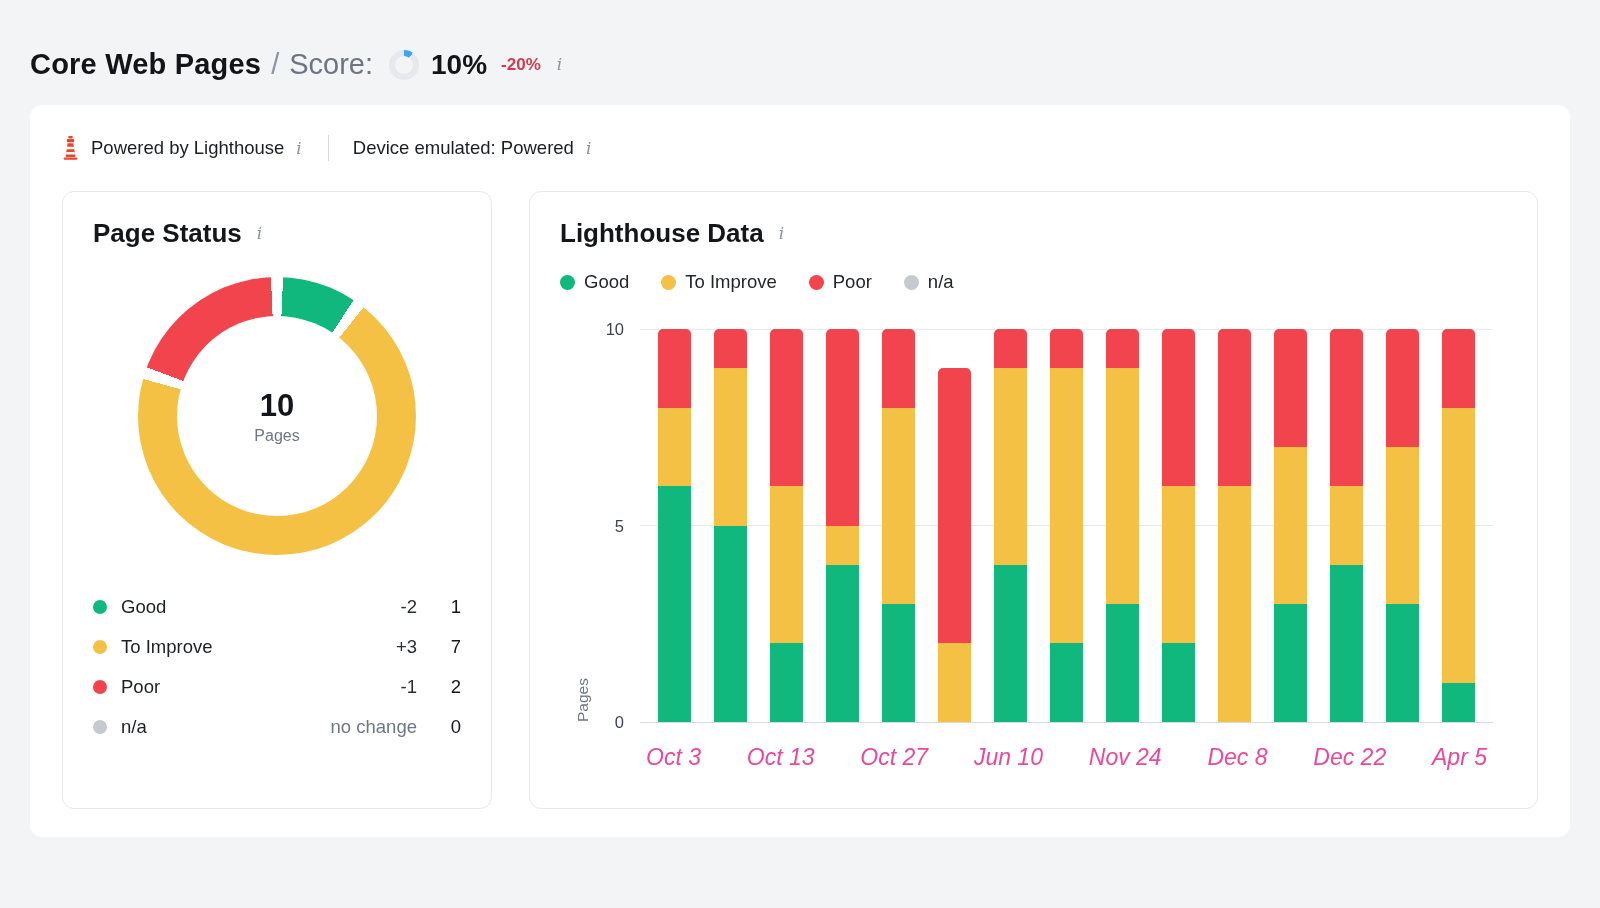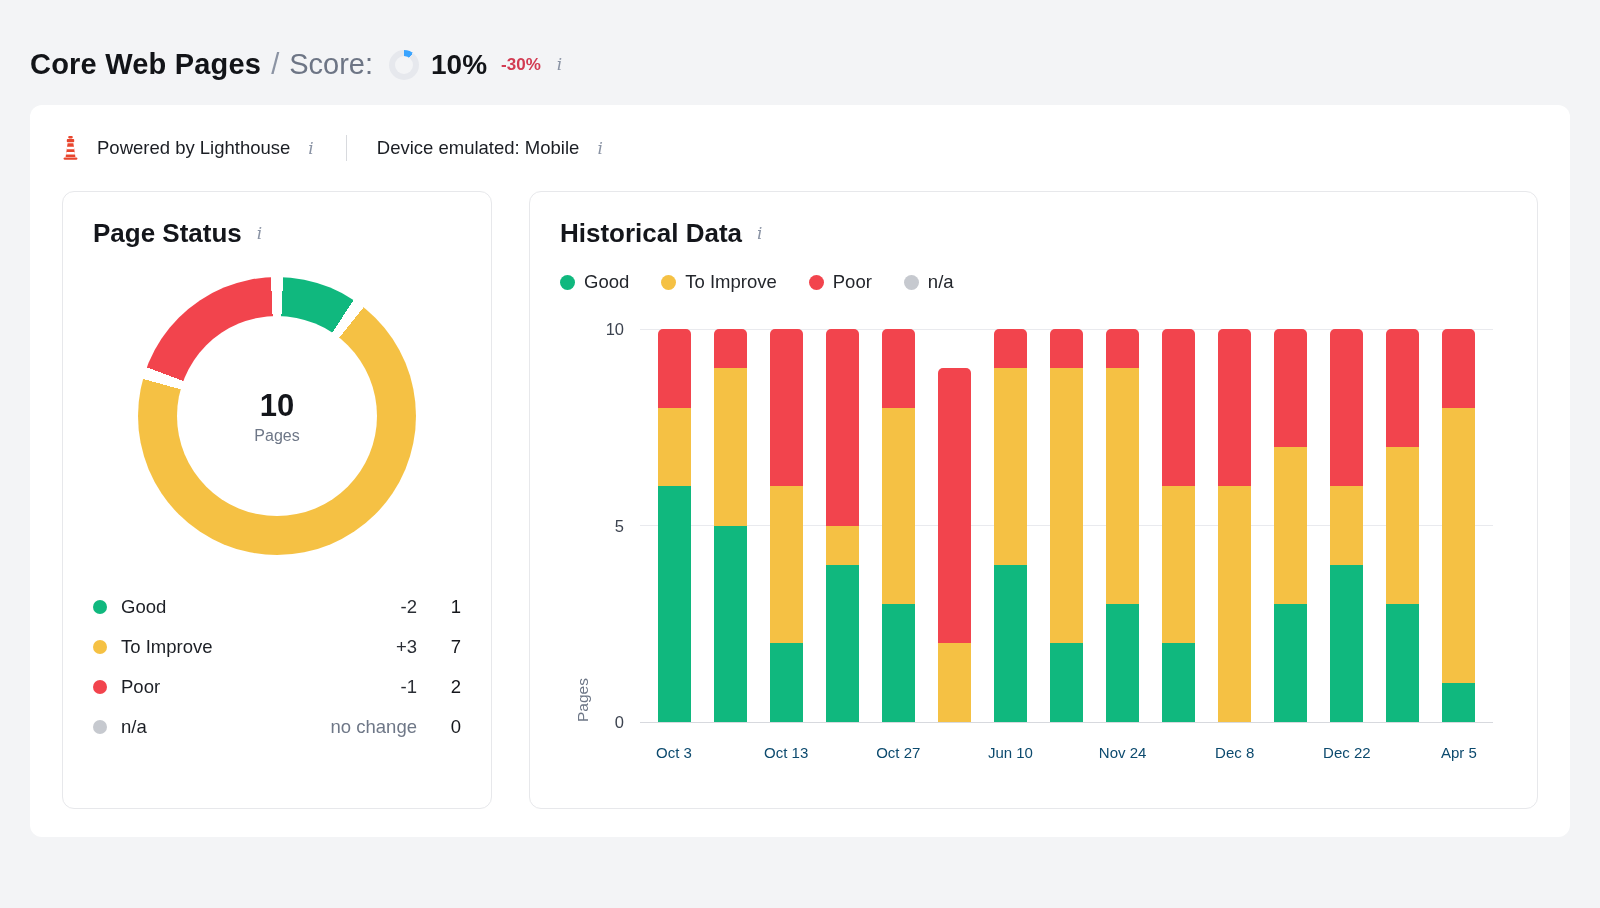--- a/index.html
+++ b/index.html
@@ -34,21 +34,21 @@
     font-family:"DejaVu Serif", serif; font-style:italic;
     color:#8a93a4; font-size:17px; line-height:1; padding:0 2px; cursor:pointer;
   }
   .title-row .info-i { margin-left:4px; }
 
   
   .main-card {
     background:#fff; border-radius:12px; margin-top:24px;
     padding:30px 32px 24px; height:732px;
   }
-  .lh-row { display:flex; align-items:center; gap:16px; font-size:18.5px; color:#1b1e24; }
+  .lh-row { display:flex; align-items:center; gap:10px; font-size:18.5px; color:#1b1e24; }
   .lh-row .vdiv { width:1px; height:26px; background:#d8dade; margin:0 14px; }
   .lh-icon { flex:none; margin-right:2px; }
 
   .cards-row { display:flex; gap:37px; margin-top:30px; align-items:stretch; }
   .card { border:1px solid #e7e8eb; border-radius:12px; background:#fff; padding:26px 30px; }
   .card-title-row { display:flex; align-items:center; gap:13px; }
   .card-title { margin:0; font-size:26px; font-weight:700; color:#14161b; }
 
   
   .page-status-card { width:430px; flex:none; height:618px; }
@@ -100,56 +100,56 @@
     display:flex; flex-direction:column;
     border-radius:5px 5px 0 0; overflow:hidden; cursor:pointer;
   }
   .seg { width:100%; }
   .xlabels {
     display:grid; grid-template-columns:repeat(15, 1fr);
     padding:0 6px; margin-top:22px;
   }
   .xlabel {
     justify-self:center; width:max-content; white-space:nowrap;
-    font-size:15px; color:#0c4a6e;
+    font-size:23px; color:#ec4899;font-style:italic;
   }
 </style>
 </head>
 <body>
 
 <div class="page">
 
 
   <div class="title-row">
     <h1 class="page-title">Core Web Pages</h1>
     <span class="title-sep">/</span>
     <span class="score-label">Score:</span>
     <span class="score-donut" style="background: conic-gradient(rgb(58, 164, 255) 0%, rgb(58, 164, 255) 10%, rgb(230, 232, 237) 10%, rgb(230, 232, 237) 100%);">
         <span class="hole"></span>
       </span>
     <span class="score-value">10%</span>
-    <span class="score-delta">-30%</span>
+    <span class="score-delta">-20%</span>
     <span class="info-i">i</span>
   </div>
 
   <div class="main-card">
 
     <div class="lh-row">
       <svg class="lh-icon" width="17" height="24" viewBox="0 0 17 24">
         <rect x="6.2" y="0" width="4.6" height="2.4" rx="1.1" fill="#e8462e"></rect>
         <rect x="4.8" y="3.1" width="7.4" height="3.2" rx="0.8" fill="#e8462e"></rect>
         <path d="M5.6 7.2 L11.4 7.2 L13.4 21 L3.6 21 Z" fill="#e8462e"></path>
         <path d="M5.1 10.8 L11.9 10.8 L12.3 13.3 L4.7 13.3 Z" fill="#ffffff"></path>
         <path d="M4.4 16 L12.6 16 L13 18.4 L4 18.4 Z" fill="#ffffff"></path>
         <rect x="1.6" y="21.4" width="13.8" height="2.4" rx="1.2" fill="#e8462e"></rect>
       </svg>
       <span>Powered by Lighthouse</span>
       <span class="info-i">i</span>
       <span class="vdiv"></span>
-      <span>Device emulated: Mobile</span>
+      <span>Device emulated: Powered</span>
       <span class="info-i">i</span>
     </div>
 
     <div class="cards-row">
 
       <section class="card page-status-card">
         <div class="card-title-row">
           <h2 class="card-title">Page Status</h2>
           <span class="info-i">i</span>
         </div>
@@ -184,21 +184,21 @@
               <span class="dot" style="background: rgb(198, 201, 207);"></span>
               <span>n/a</span>
               <span class="ps-delta muted">no change</span>
               <span class="ps-value">0</span>
             </div>
           </div>
       </section>
 
       <section class="card historical-card">
         <div class="card-title-row">
-          <h2 class="card-title">Historical Data</h2>
+          <h2 class="card-title">Lighthouse Data</h2>
           <span class="info-i">i</span>
         </div>
         <div class="hist-legend">
             <div class="hist-legend-item">
               <span class="dot" style="background: rgb(16, 184, 126);"></span>
               <span>Good</span>
             </div>
             <div class="hist-legend-item">
               <span class="dot" style="background: rgb(245, 193, 68);"></span>
               <span>To Improve</span>

